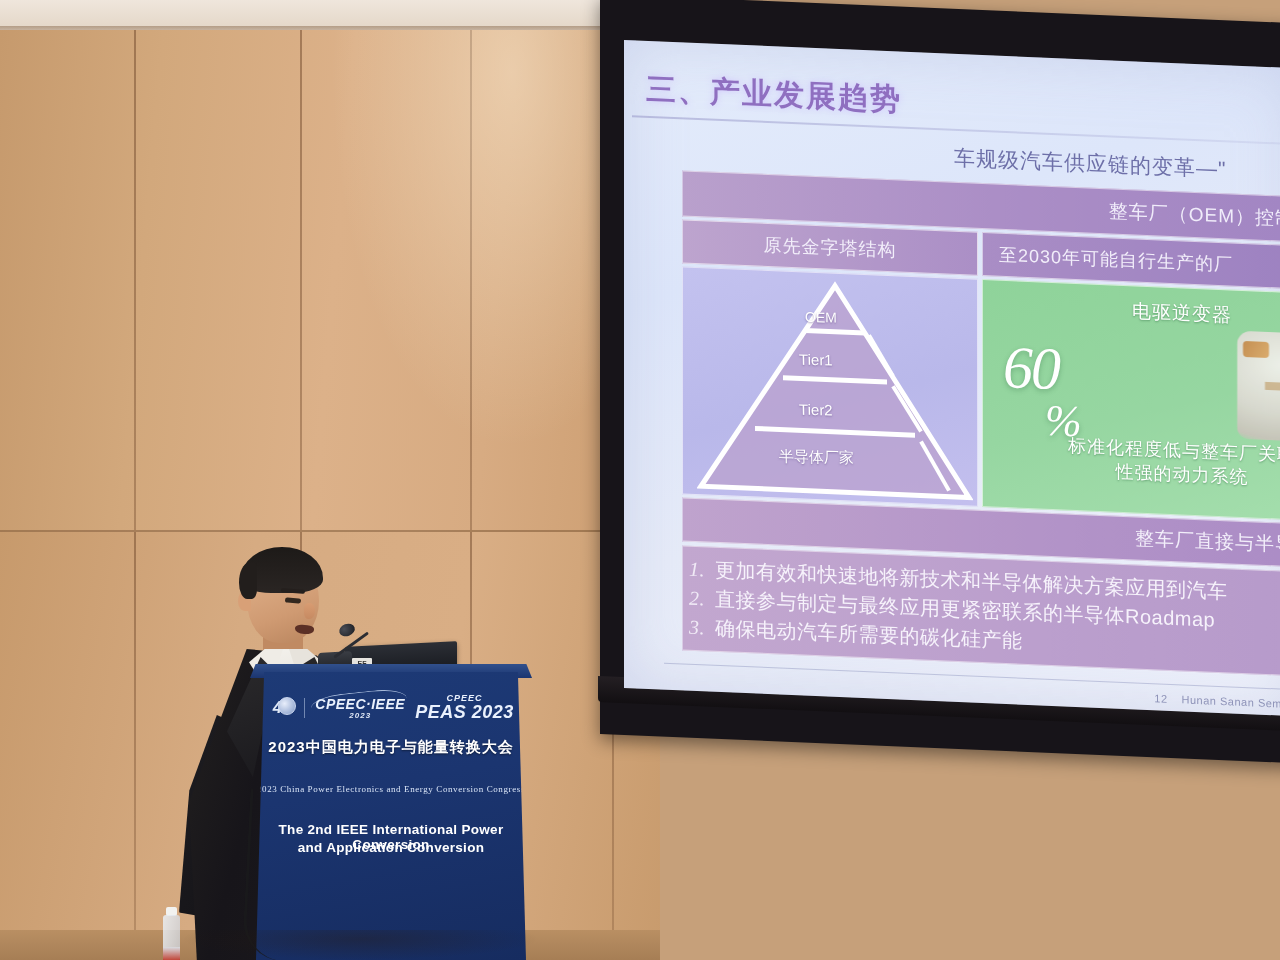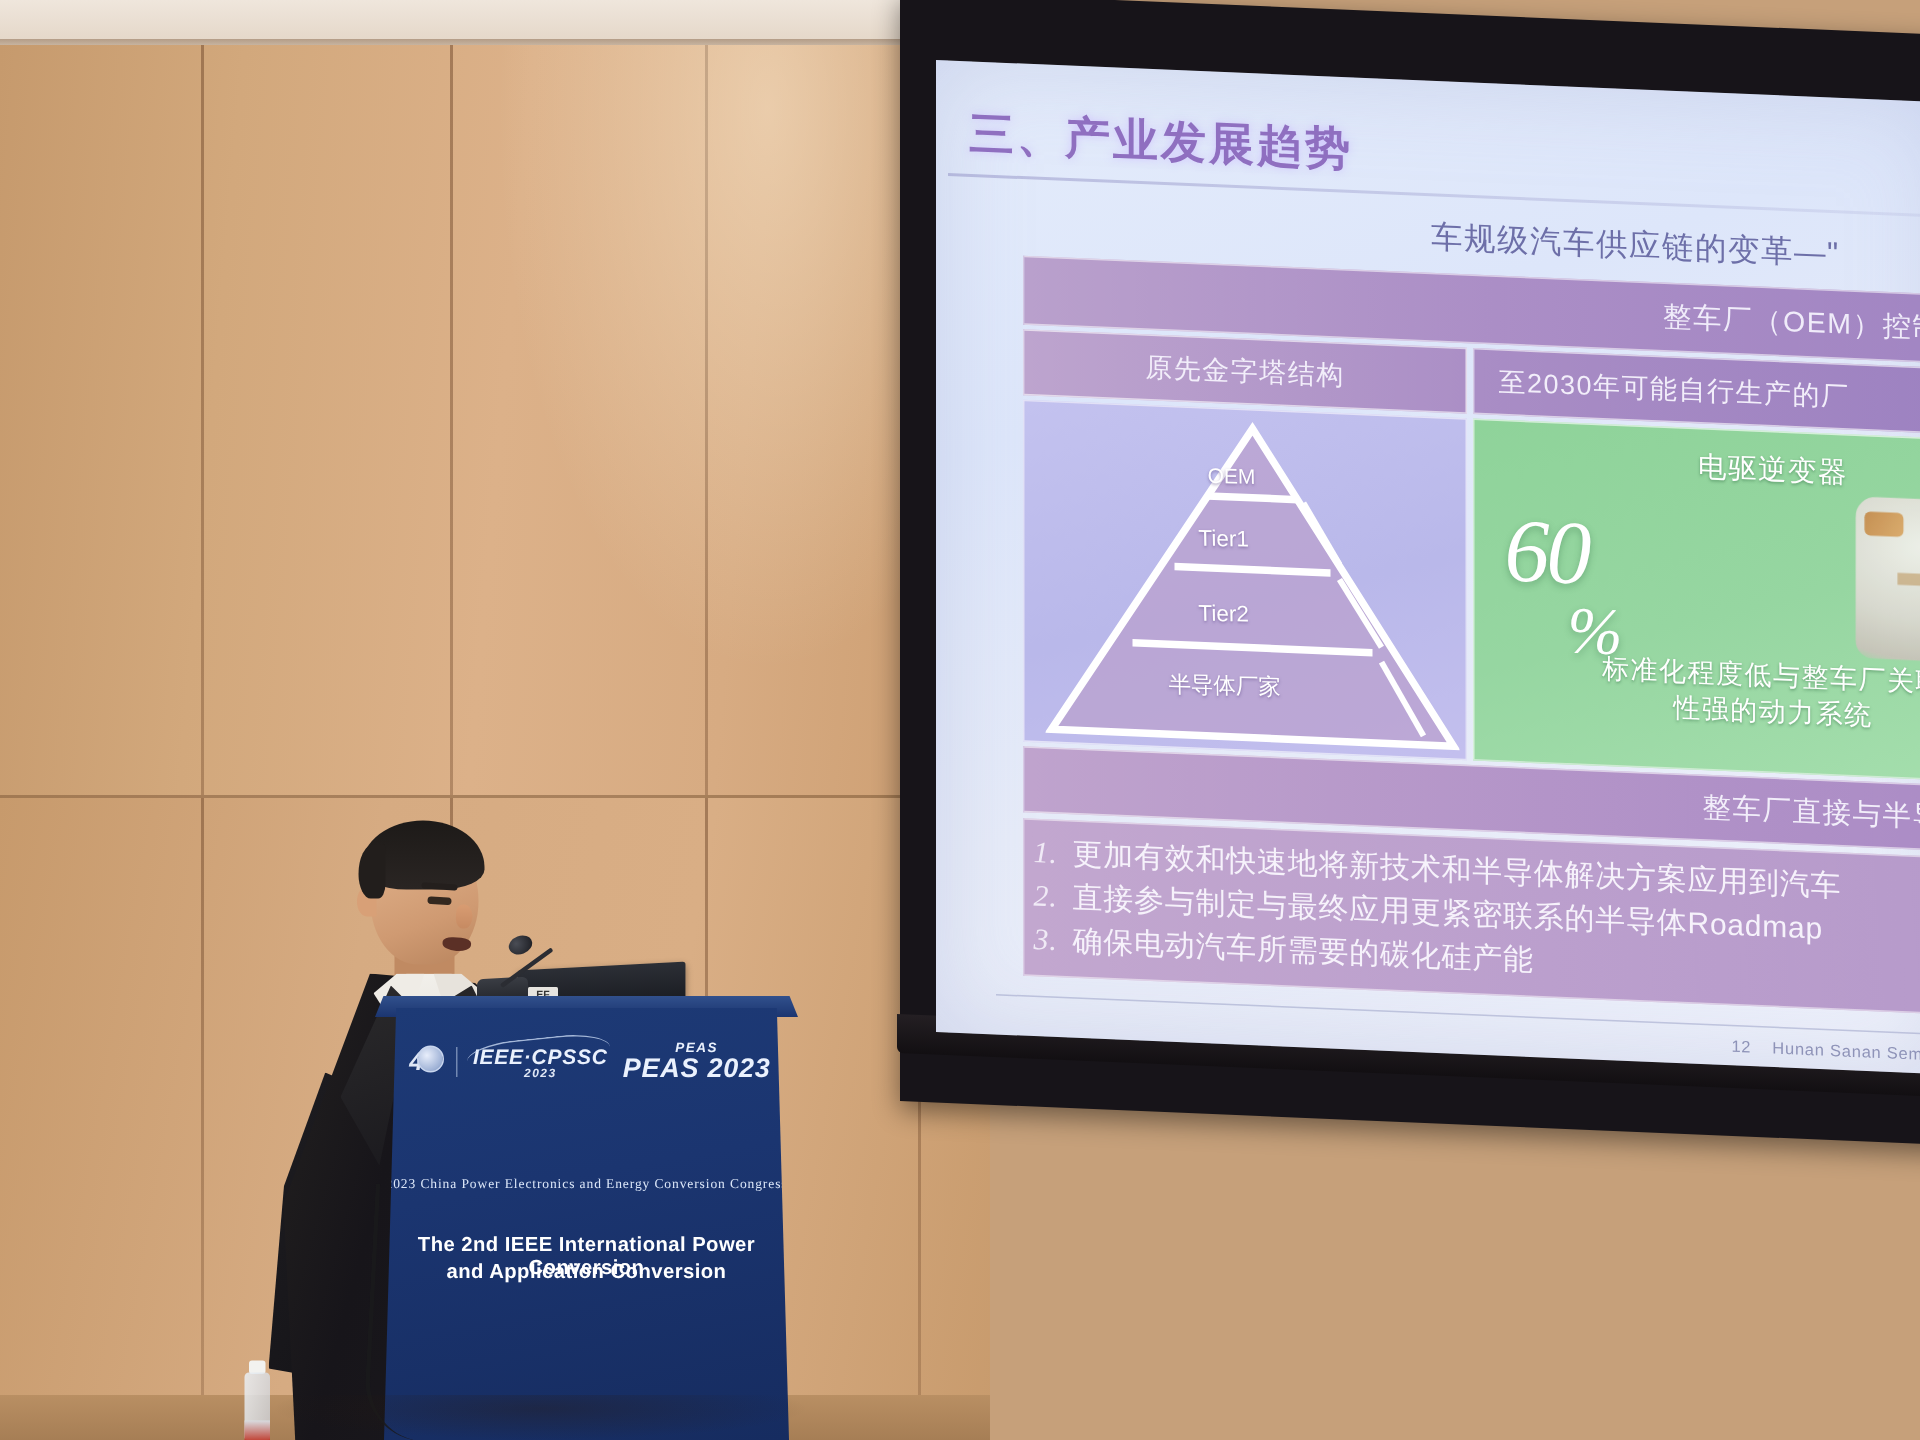--- a/index.html
+++ b/index.html
@@ -537,29 +537,30 @@
   <div class="podium">
 
     <div class="pod-logos">
       <div class="logo-40">
         <span>40</span>
         <span class="disc"></span>
       </div>
       <div class="logo-div"></div>
       <div class="logo-cpeec">
         <span class="swoosh"></span>
-        <span>IEEE·CPSSC</span>
+        <span>CPEEC·IEEE</span>
         <span class="yr">2023</span>
       </div>
       <div class="logo-ieee">
-        <span class="a">PEAS</span>
+        <span class="a">CPEEC</span>
         <span class="b">PEAS 2023</span>
       </div>
     </div>
 
+    <div class="pod-cn1">2023中国电力电子与能量转换大会</div>
     <div class="pod-en1">2023 China Power Electronics and Energy Conversion Congress</div>
     <div class="pod-big1">The 2nd IEEE International Power Conversion</div>
     <div class="pod-big2">and Application Conversion</div>
   </div>
 
   <div class="cable"></div>
 
   <div class="bottle">
     <div class="bottle-cap"></div>
     <div class="bottle-body"></div>

